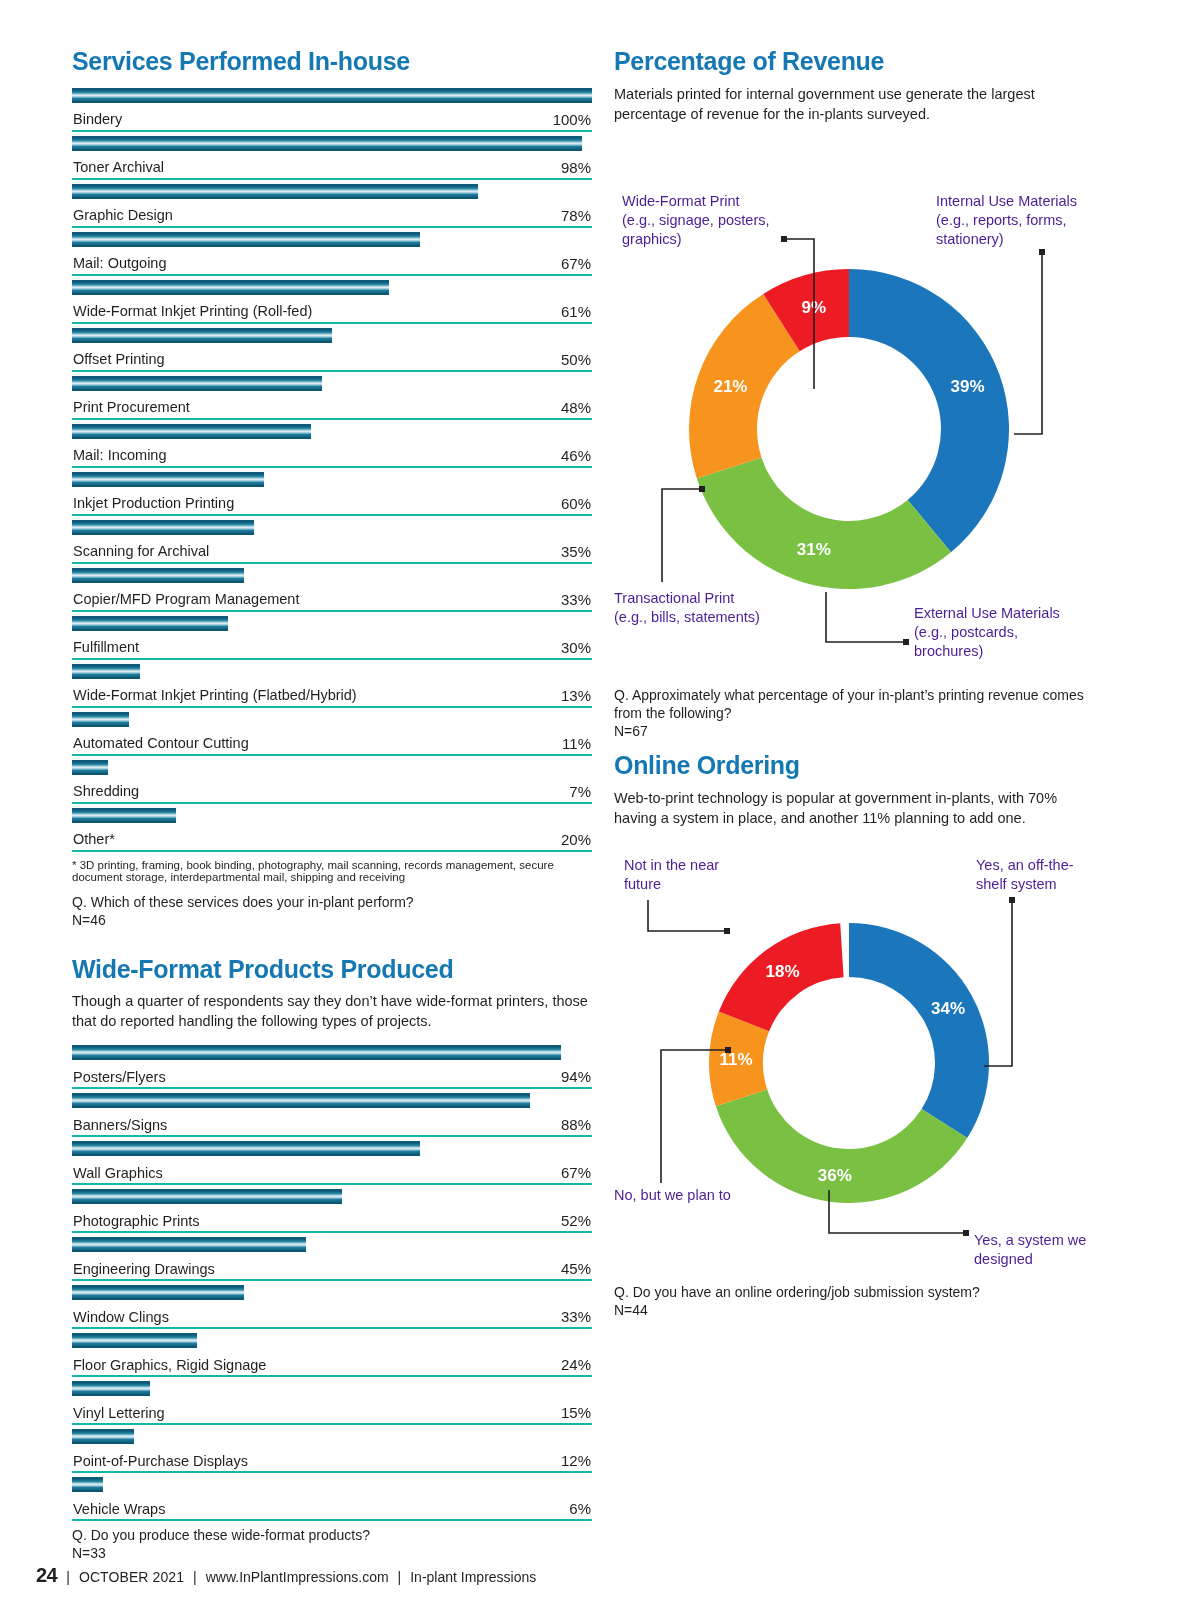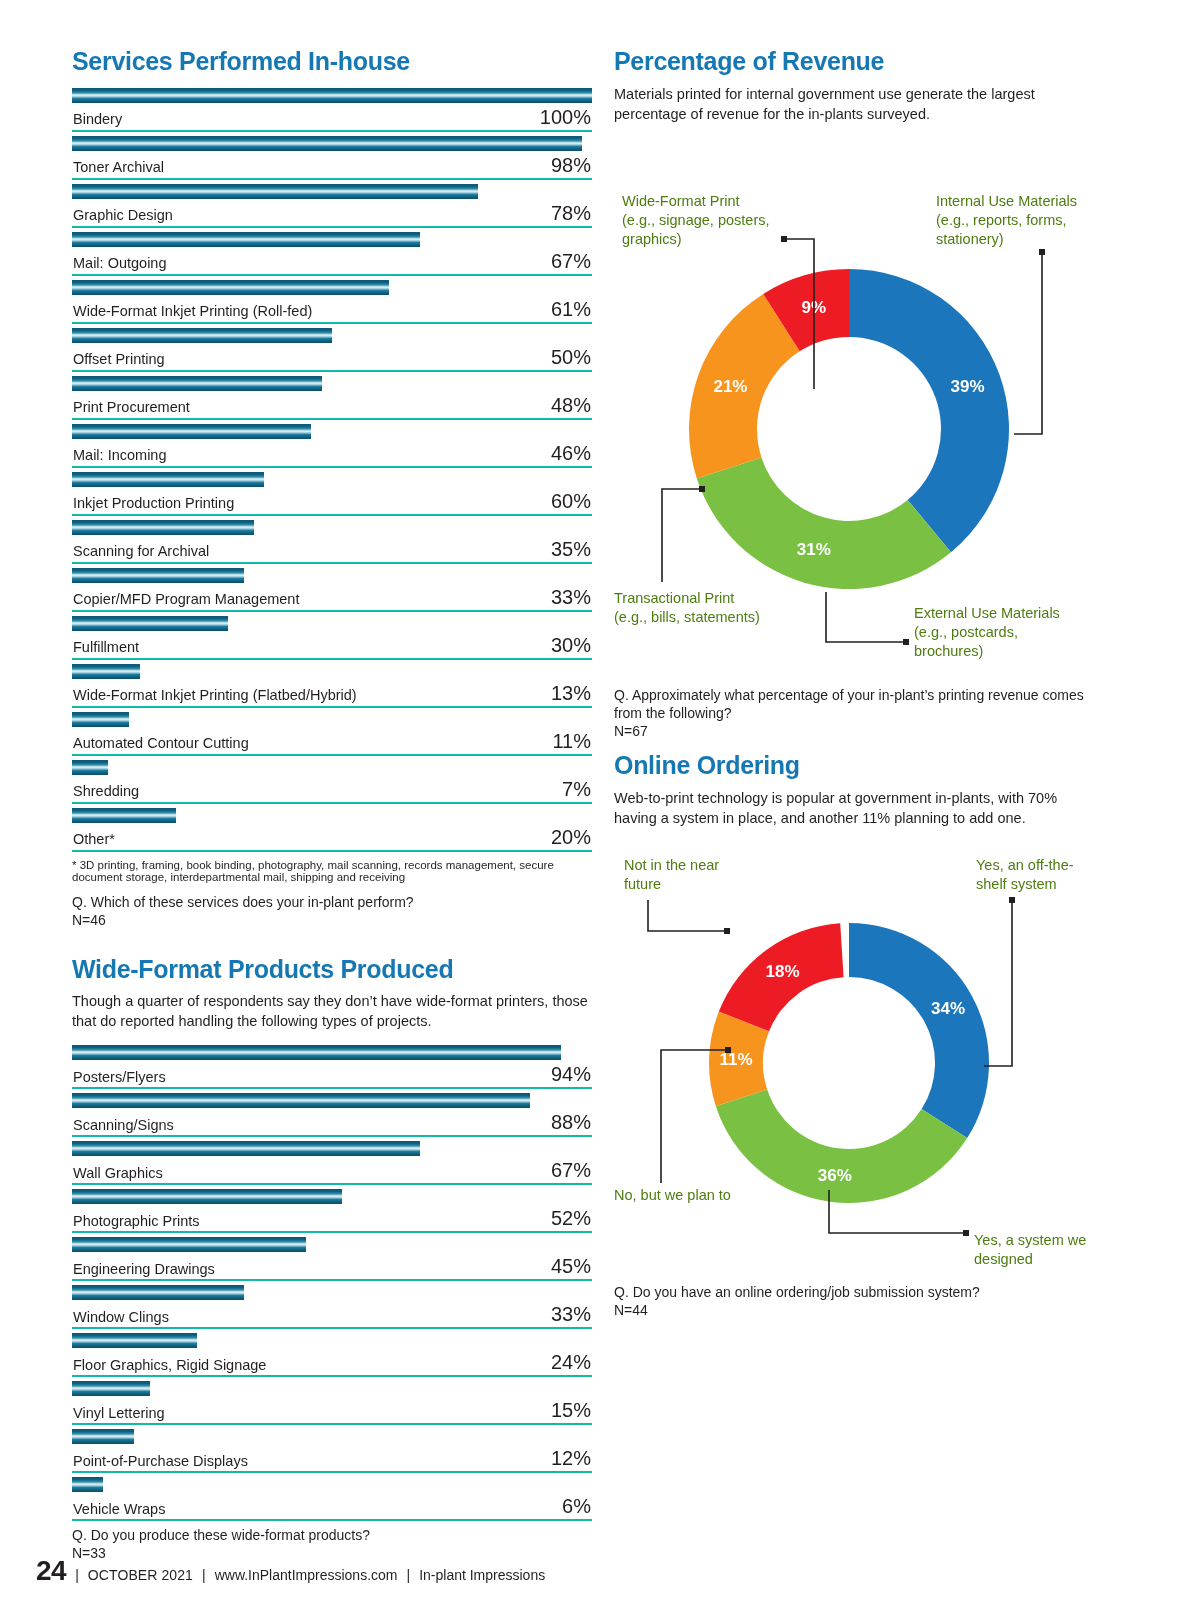--- a/index.html
+++ b/index.html
@@ -35,50 +35,50 @@
       #e7f2f6 47%,
       #b9dce8 55%,
       #1e7d9e 70%,
       #0d5b79 88%, #0b5270 100%);
   }
   .row-label{
     position:absolute;left:1px;bottom:3px;font-size:14.5px;line-height:1;
     color:#231f20;white-space:nowrap;
   }
   .row-value{
-    position:absolute;right:1px;bottom:3px;font-size:20px;line-height:1;
+    position:absolute;right:1px;bottom:3px;font-size:15px;line-height:1;
     color:#231f20;
   }
 
   .footnote{
     font-size:11.5px;line-height:1.12;margin:7px 0 0 0;color:#231f20;
   }
   .qtext{
     font-size:14px;line-height:1.3;margin:9px 0 0 0;color:#231f20;
   }
 
   
   .donut-wrap{position:relative;width:470px;}
   svg{display:block;overflow:visible;}
   .slice-label{
     font-family:"Liberation Sans", sans-serif;
     font-size:17px;font-weight:bold;fill:#ffffff;
     text-anchor:middle;dominant-baseline:middle;
   }
   .callout{
-    position:absolute;font-size:14.5px;line-height:1.33;color:#4d7c0f;
+    position:absolute;font-size:14.5px;line-height:1.33;color:#4c1d95;
   }
 
   
   .footer{
     position:absolute;left:36px;bottom:22px;
     display:flex;align-items:baseline;gap:9px;
     font-size:14px;color:#231f20;white-space:nowrap;
   }
-  .footer .pagenum{font-size:28px;font-weight:bold;letter-spacing:-0.5px;}
+  .footer .pagenum{font-size:20px;font-weight:bold;letter-spacing:-0.5px;}
   .footer .sep{color:#231f20;}
   .footer .mon{font-weight:normal;letter-spacing:0.1px;}
 </style>
 </head>
 <body>
 
 <div class="page">
 
   <div class="col-left">
 
@@ -177,21 +177,21 @@
       <h2 class="sec-title">Wide-Format Products Produced</h2>
       <p class="sec-sub">Though a quarter of respondents say they don’t have wide-format printers, those that do reported handling the following types of projects.</p>
       <div class="barchart" id="wideformat-chart">
           <div class="row">
             <div class="bar" style="width: 488.8px;"></div>
             <div class="row-label">Posters/Flyers</div>
             <div class="row-value">94%</div>
           </div>
           <div class="row">
             <div class="bar" style="width: 457.6px;"></div>
-            <div class="row-label">Scanning/Signs</div>
+            <div class="row-label">Banners/Signs</div>
             <div class="row-value">88%</div>
           </div>
           <div class="row">
             <div class="bar" style="width: 348.4px;"></div>
             <div class="row-label">Wall Graphics</div>
             <div class="row-value">67%</div>
           </div>
           <div class="row">
             <div class="bar" style="width: 270.4px;"></div>
             <div class="row-label">Photographic Prints</div>

